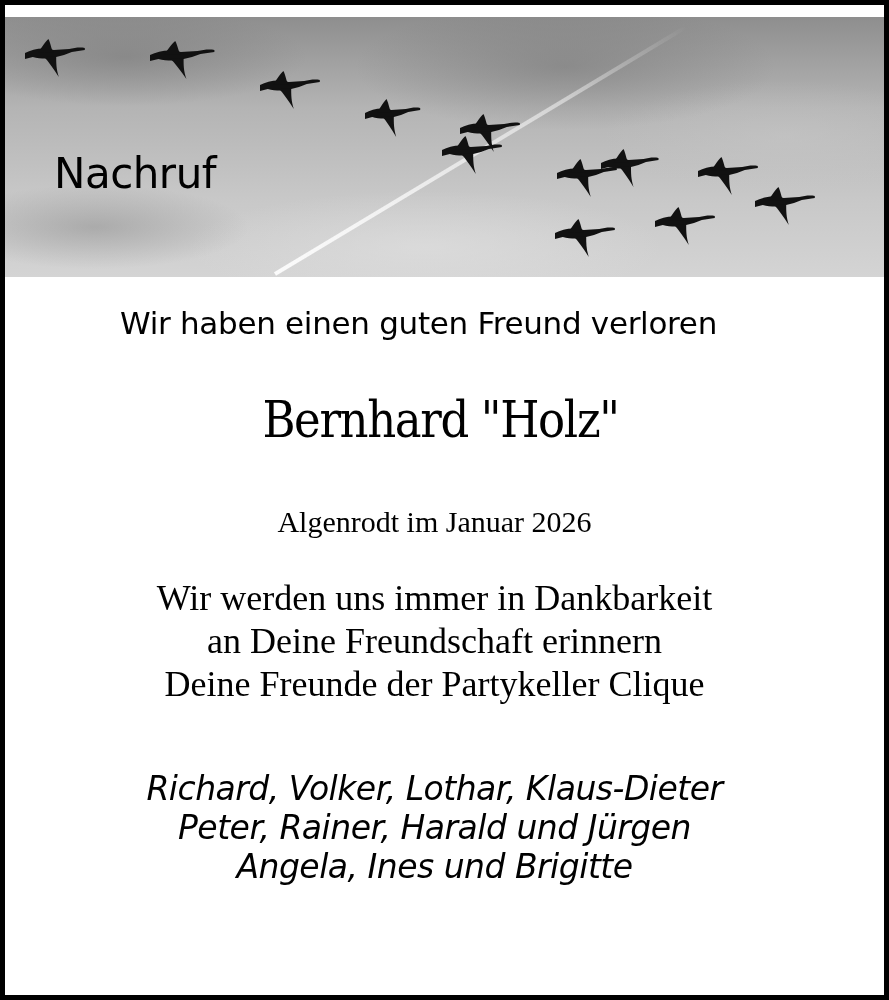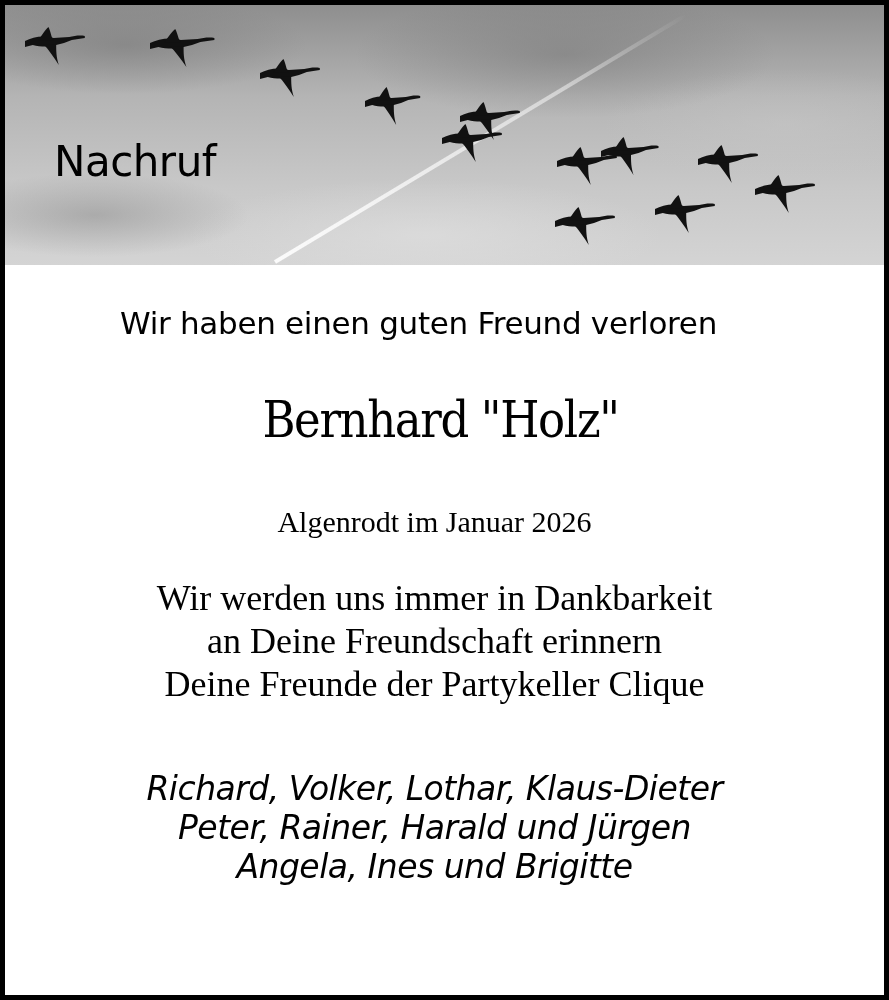--- a/index.html
+++ b/index.html
@@ -9,21 +9,21 @@
     width: 889px; height: 1000px;
     background: #000;
   }
   .inner {
     position: absolute; left: 5px; top: 5px;
     width: 879px; height: 990px;
     background: #fff;
     overflow: hidden;
   }
   .header-image {
-    position: absolute; left: 0; top: 0;
+    position: absolute; left: 0; top: 12px;
     width: 879px; height: 260px;
     background:
       radial-gradient(ellipse 260px 70px at 120px 40px, rgba(120,120,120,0.55), transparent 70%),
       radial-gradient(ellipse 300px 90px at 560px 50px, rgba(110,110,110,0.45), transparent 70%),
       radial-gradient(ellipse 220px 60px at 90px 210px, rgba(130,130,130,0.45), transparent 70%),
       radial-gradient(ellipse 340px 80px at 420px 230px, rgba(225,225,225,0.6), transparent 70%),
       radial-gradient(ellipse 260px 80px at 780px 120px, rgba(200,200,200,0.5), transparent 70%),
       linear-gradient(180deg, #8e8e8e 0%, #b4b4b4 35%, #c8c8c8 70%, #d4d4d4 100%);
   }
   .contrail {

